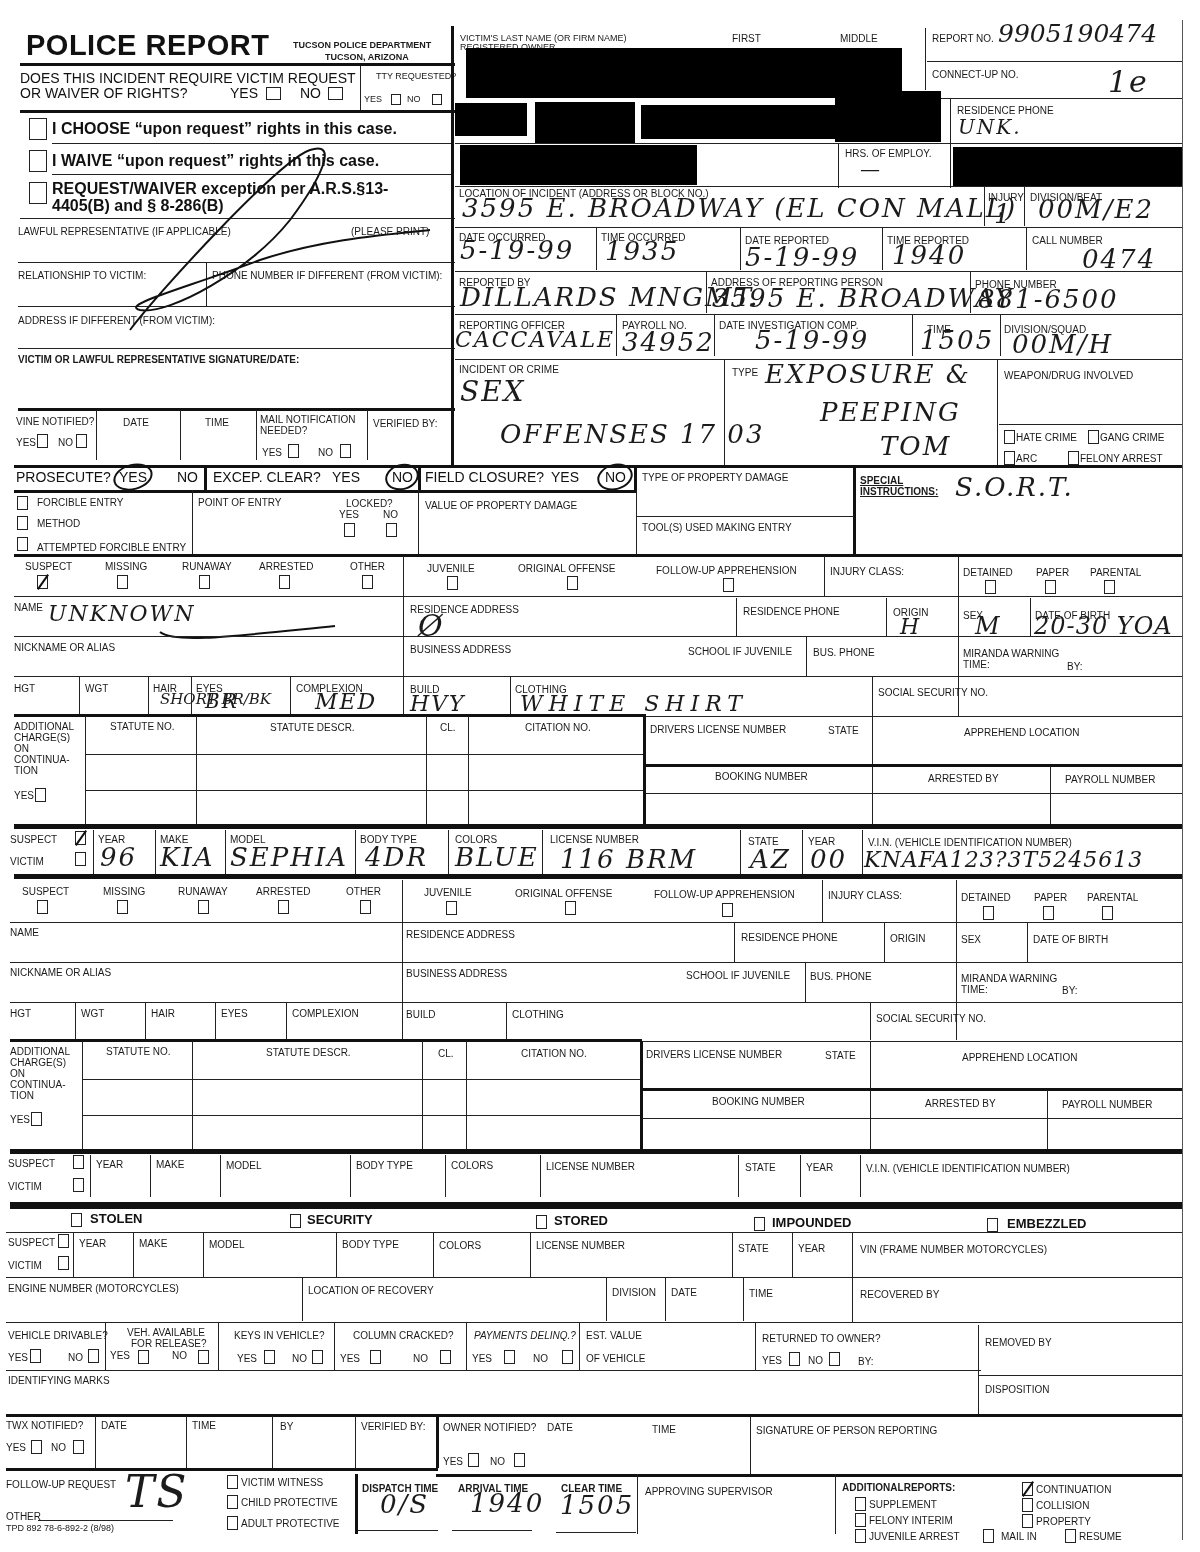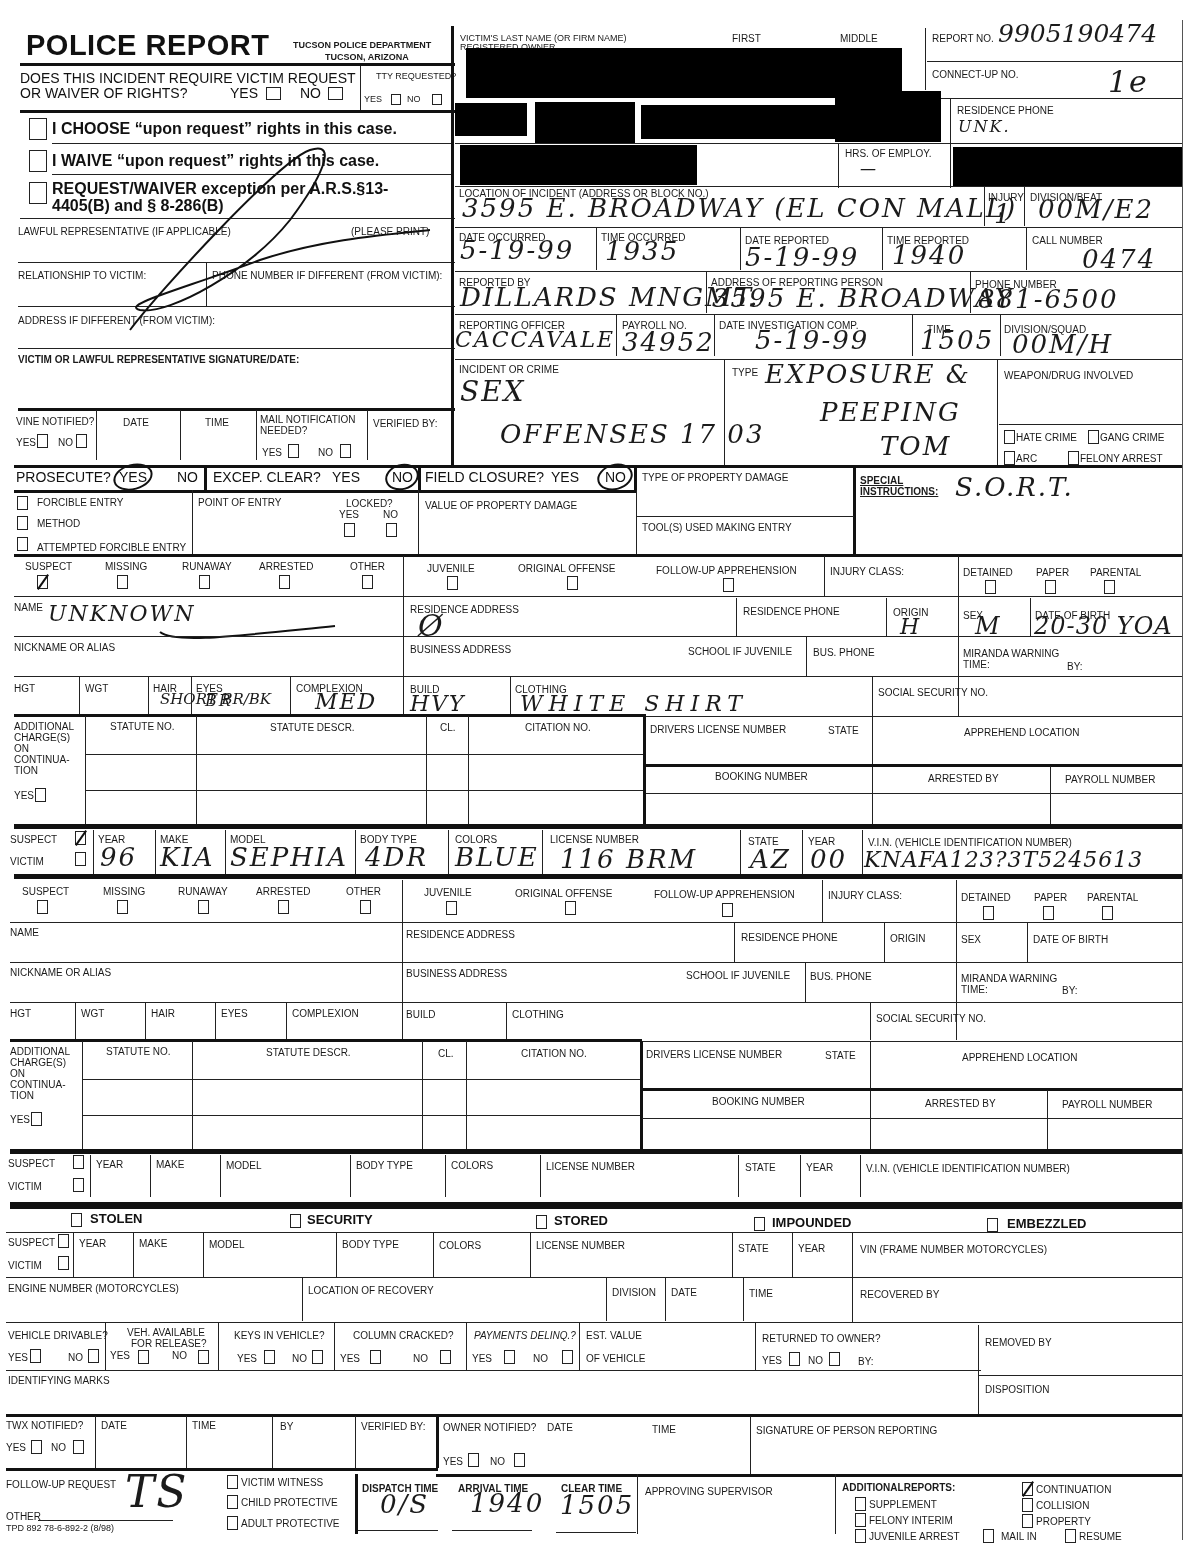--- a/index.html
+++ b/index.html
@@ -1,21 +1,21 @@
 <!DOCTYPE html>
 <html><head>
 <meta charset="utf-8">
 <style>
   html,body{margin:0;padding:0;background:#fff;}
   body{width:1200px;height:1552px;position:relative;overflow:hidden;font-family:"Liberation Sans",sans-serif;color:#111;}
   .abs{position:absolute;}
   .lbl{position:absolute;font-size:10px;line-height:11px;white-space:nowrap;text-transform:uppercase;color:#1a1a1a;}
   .lbl.b{font-weight:bold;}
   .hw{position:absolute;font-family:"DejaVu Serif",serif;font-style:italic;font-size:26px;line-height:28px;white-space:nowrap;color:#1b1b1b;letter-spacing:2px;}
-  .hw.s{font-size:16px;line-height:22px;}
+  .hw.s{font-size:20px;line-height:22px;}
   .hl{position:absolute;height:1px;background:#222;}
   .hl.t{height:3px;background:#111;}
   .hl.th{height:5px;background:#111;}
   .vl{position:absolute;width:1px;background:#222;}
   .vl.t{width:3px;background:#111;}
   .cb{position:absolute;width:9px;height:12px;border:1px solid #222;background:#fff;}
   .cb.big{width:16px;height:20px;border:1.5px solid #222;}
   .cb.checked::after{content:"";position:absolute;left:-4px;top:5px;width:18px;height:2px;background:#111;transform:rotate(-55deg);}
   .redact{position:absolute;background:#000;}
   .circle{position:absolute;border:2px solid #111;border-radius:50%;}

